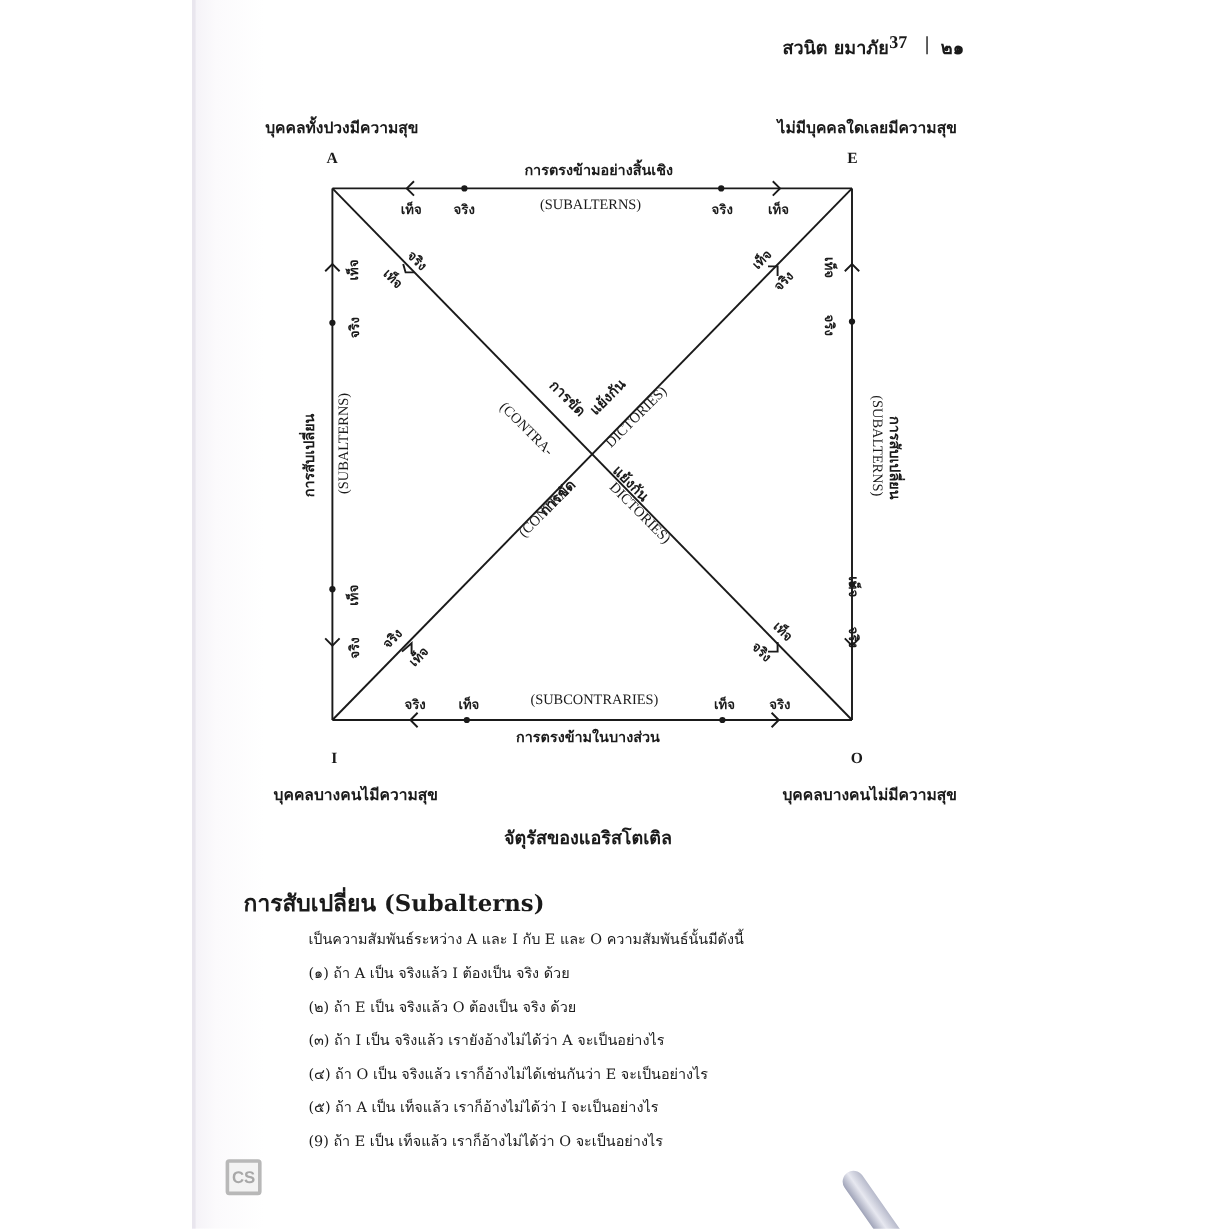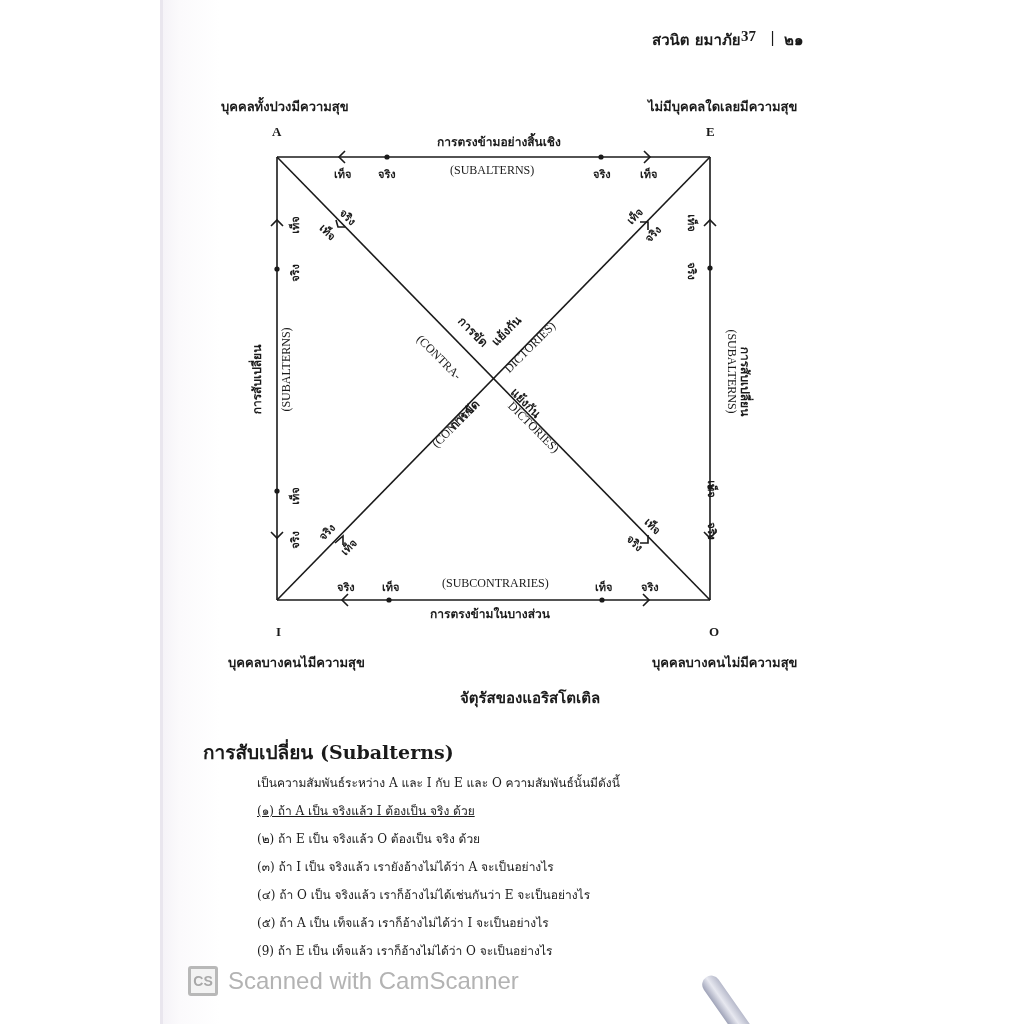--- a/index.html
+++ b/index.html
@@ -143,28 +143,27 @@
 
 <div class="abs latin" style="left:410px; top:350px; transform:rotate(45deg);">(CONTRA-</div>
 <div class="abs rel-label" style="left:455px; top:322px; transform:rotate(45deg);">การขัด</div>
 <div class="abs rel-label" style="left:488px; top:321px; transform:rotate(-45deg);">แย้งกัน</div>
 <div class="abs latin" style="left:497px; top:340px; transform:rotate(-45deg);">DICTORIES)</div>
 <div class="abs rel-label" style="left:446px; top:405px; transform:rotate(-45deg);">การขัด</div>
 <div class="abs latin" style="left:426px; top:418px; transform:rotate(-45deg);">(CONTRA-</div>
 <div class="abs rel-label" style="left:508px; top:393px; transform:rotate(45deg);">แย้งกัน</div>
 <div class="abs latin" style="left:500px; top:420px; transform:rotate(45deg);">DICTORIES)</div>
 
-<div class="abs caption" style="left:420px; top:686px;margin-left:40px;">จัตุรัสของแอริสโตเติล</div>
+<div class="abs caption" style="left:420px; top:686px;">จัตุรัสของแอริสโตเติล</div>
 
 <div class="abs section-title" style="left:203px; top:737px;">การสับเปลี่ยน (Subalterns)</div>
 <div class="abs body-line" style="left:257px; top:773px;">เป็นความสัมพันธ์ระหว่าง A และ I กับ E และ O  ความสัมพันธ์นั้นมีดังนี้</div>
-<div class="abs body-line" style="left:257px; top:801px;text-decoration:underline;">(๑)  ถ้า A เป็น จริงแล้ว I ต้องเป็น จริง ด้วย</div>
+<div class="abs body-line" style="left:257px; top:801px;">(๑)  ถ้า A เป็น จริงแล้ว I ต้องเป็น จริง ด้วย</div>
 <div class="abs body-line" style="left:257px; top:829px;">(๒)  ถ้า E เป็น จริงแล้ว O ต้องเป็น จริง ด้วย</div>
 <div class="abs body-line" style="left:257px; top:857px;">(๓)  ถ้า I เป็น จริงแล้ว เรายังอ้างไม่ได้ว่า A จะเป็นอย่างไร</div>
 <div class="abs body-line" style="left:257px; top:885px;">(๔)  ถ้า O เป็น จริงแล้ว เราก็อ้างไม่ได้เช่นกันว่า E จะเป็นอย่างไร</div>
 <div class="abs body-line" style="left:257px; top:913px;">(๕)  ถ้า A เป็น เท็จแล้ว เราก็อ้างไม่ได้ว่า I จะเป็นอย่างไร</div>
 <div class="abs body-line" style="left:257px; top:941px;">(9)  ถ้า E เป็น เท็จแล้ว เราก็อ้างไม่ได้ว่า O จะเป็นอย่างไร</div>
 
 <div class="watermark">
   <div class="cs-badge">CS</div>
-  <span>Scanned with CamScanner</span>
 </div>
 <div class="pen"></div>
 
 </body></html>

